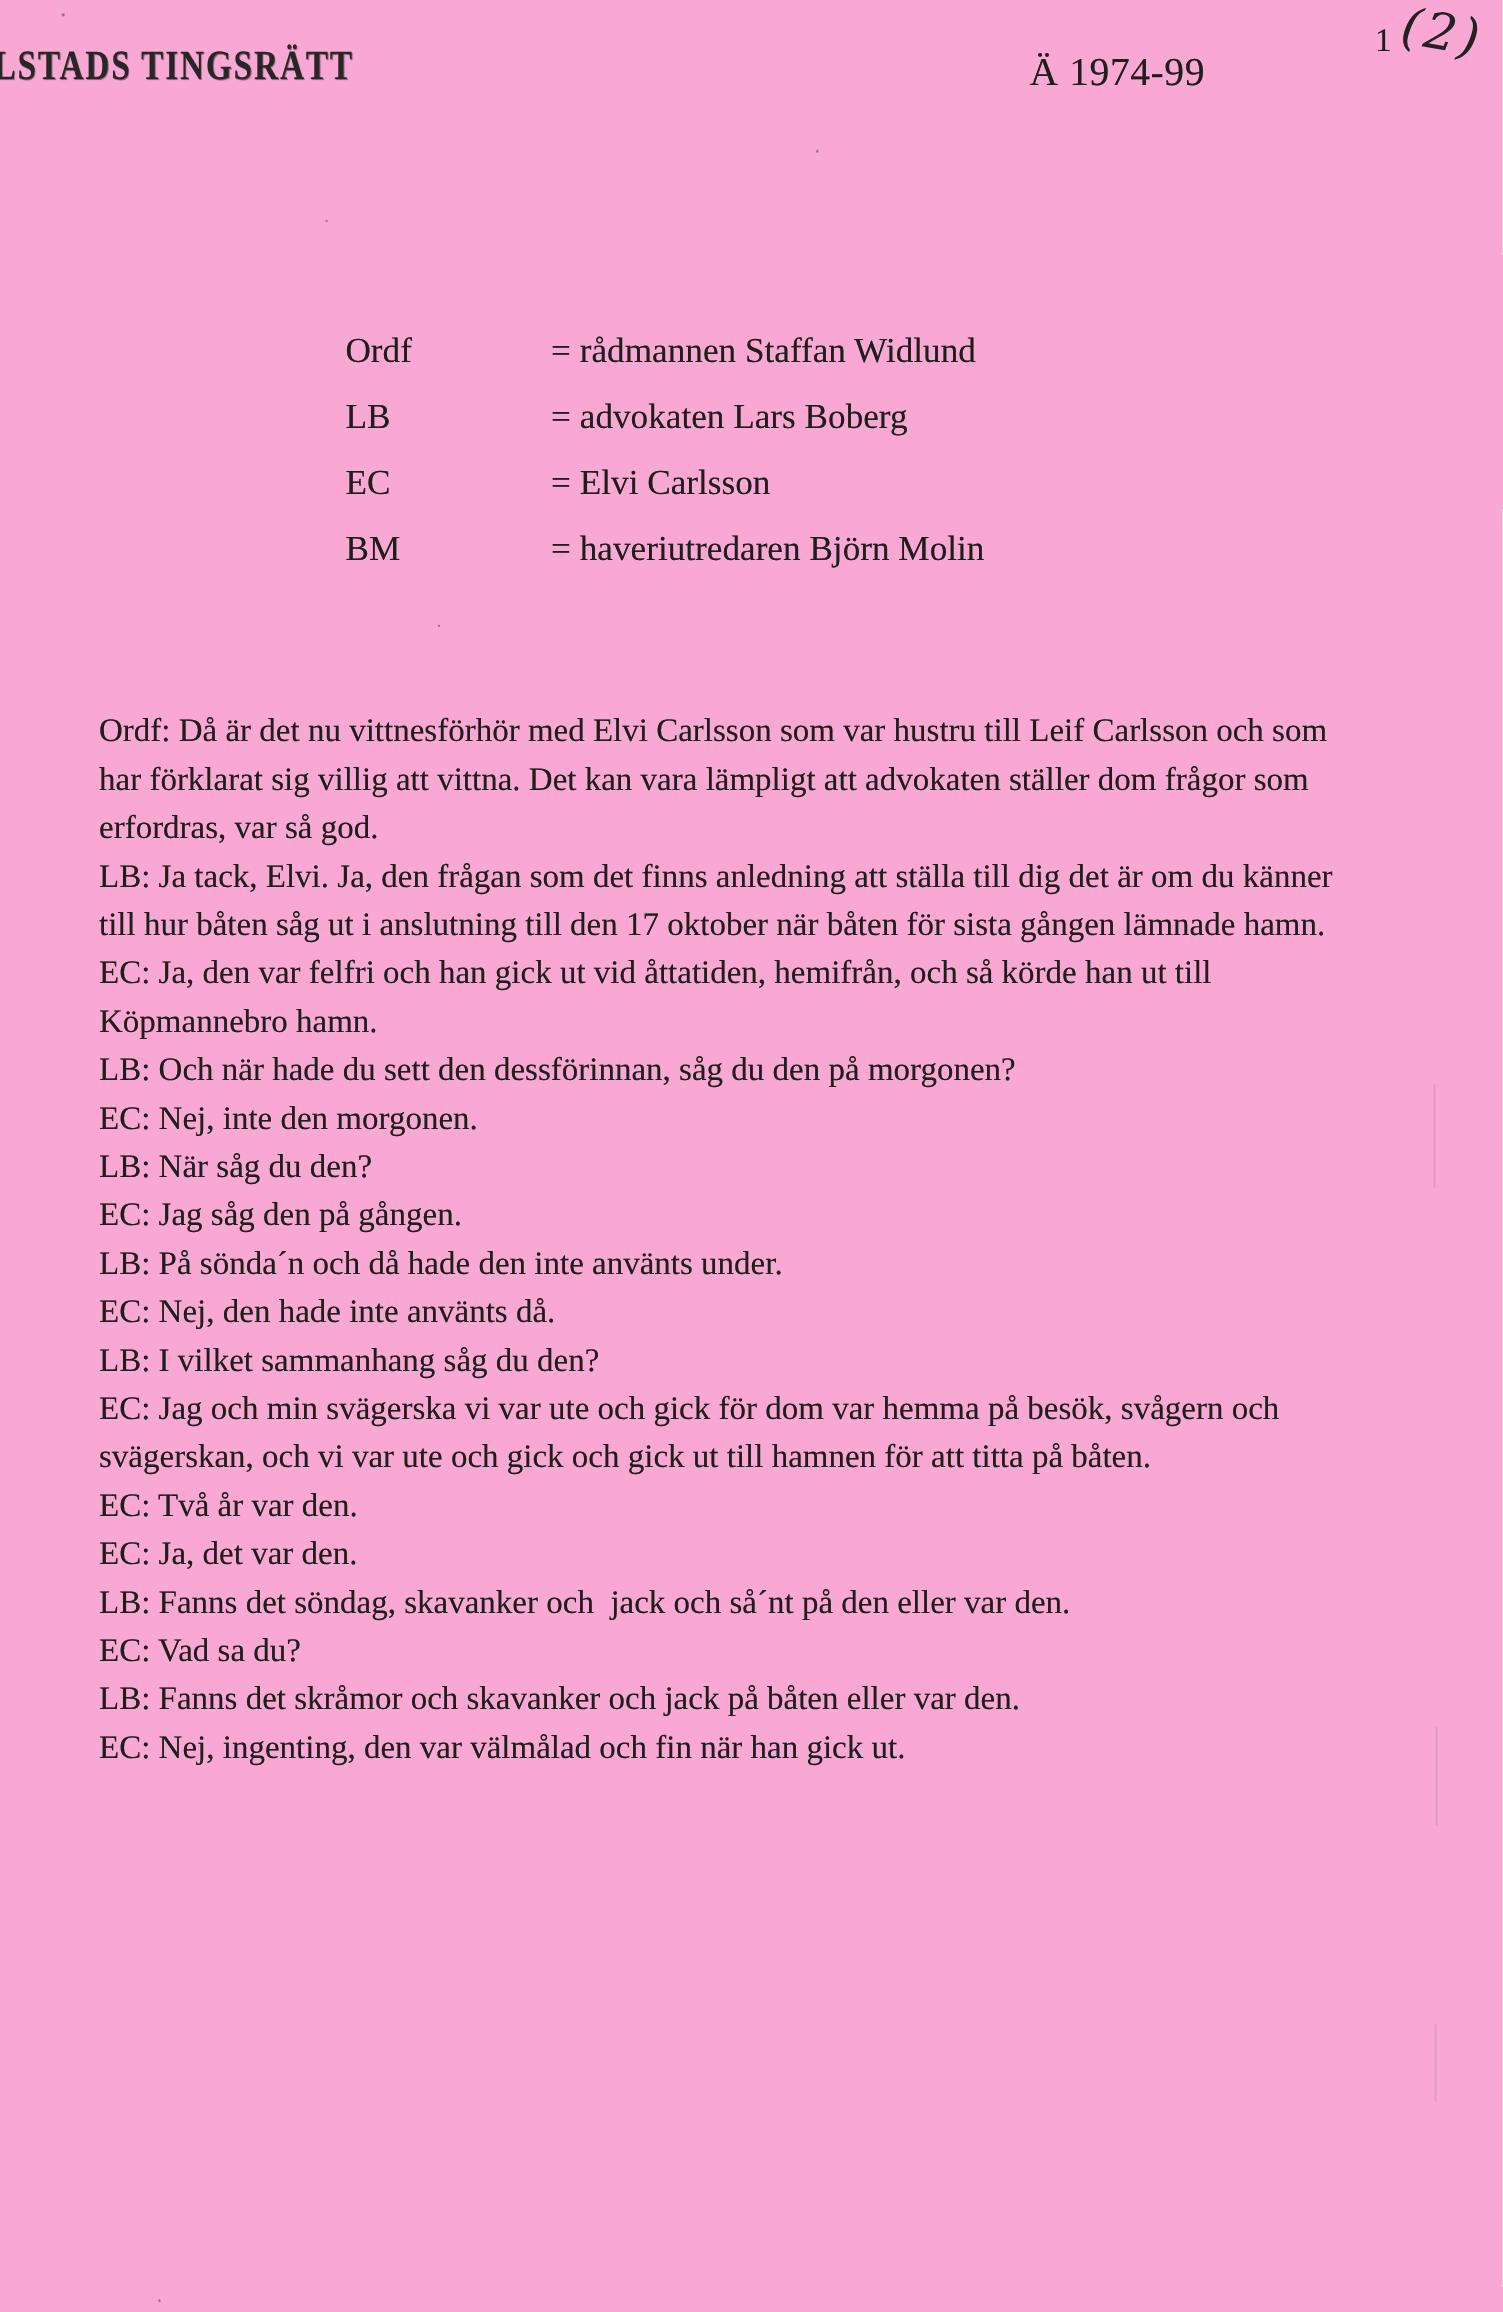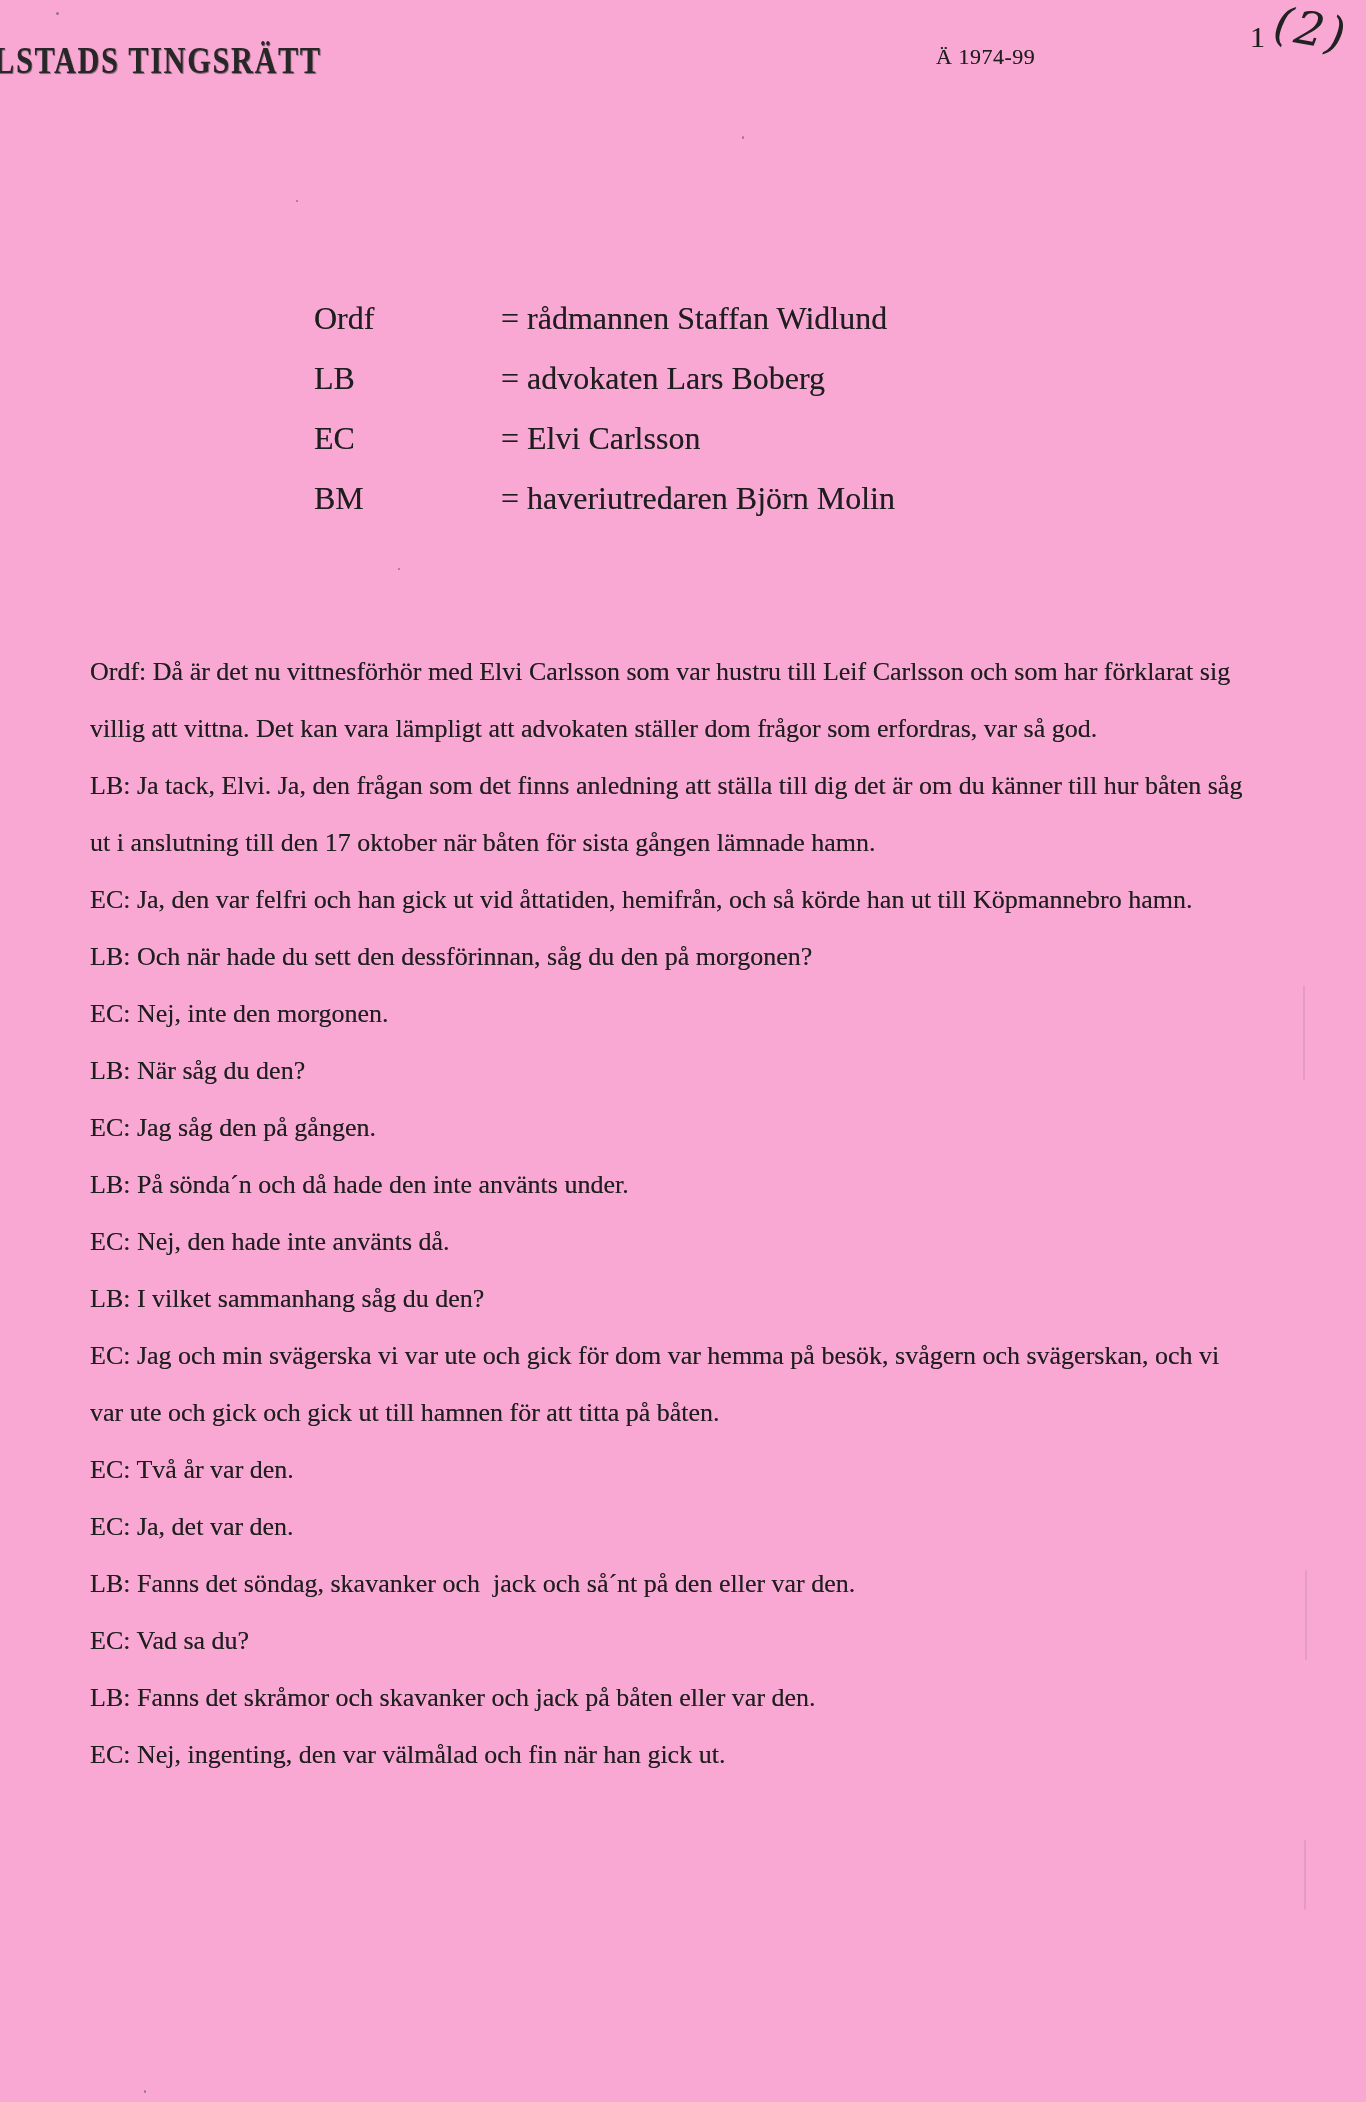--- a/index.html
+++ b/index.html
@@ -31,21 +31,21 @@
     color: #272727;
     transform: scaleX(0.80);
     transform-origin: left center;
     text-shadow: 1px 0.6px 0.8px rgba(40,40,40,0.55);
     white-space: nowrap;
   }
   .case-number {
     position: absolute;
     left: 936px;
     top: 44px;
-    font-size: 22px;
+    font-size: 36px;
     letter-spacing: 0.5px;
   }
   .page-num {
     position: absolute;
     left: 1250px;
     top: 20px;
     font-size: 30px;
   }
   .page-hand {
     position: absolute;
@@ -74,22 +74,22 @@
   .legend-row .abbr {
     display: inline-block;
     width: 187px;
   }
   
   .transcript {
     position: absolute;
     left: 90px;
     top: 643px;
     width: 1162px;
-    font-size: 26px;
-    line-height: 57px;
+    font-size: 30px;
+    line-height: 44px;
   }
   .utt {
     margin: 0;
     padding: 0;
   }
   .utt .txt {
     white-space: pre-wrap;
   }
   
   .streak {

